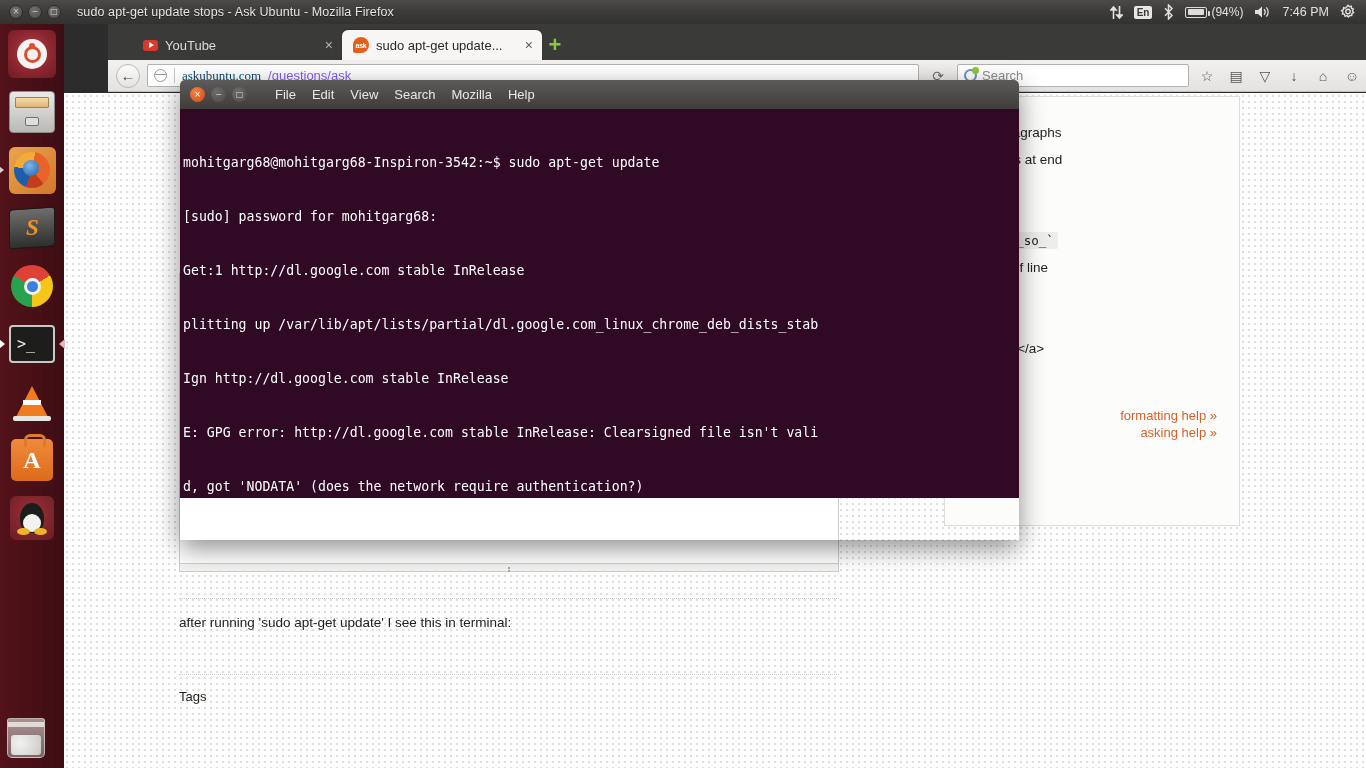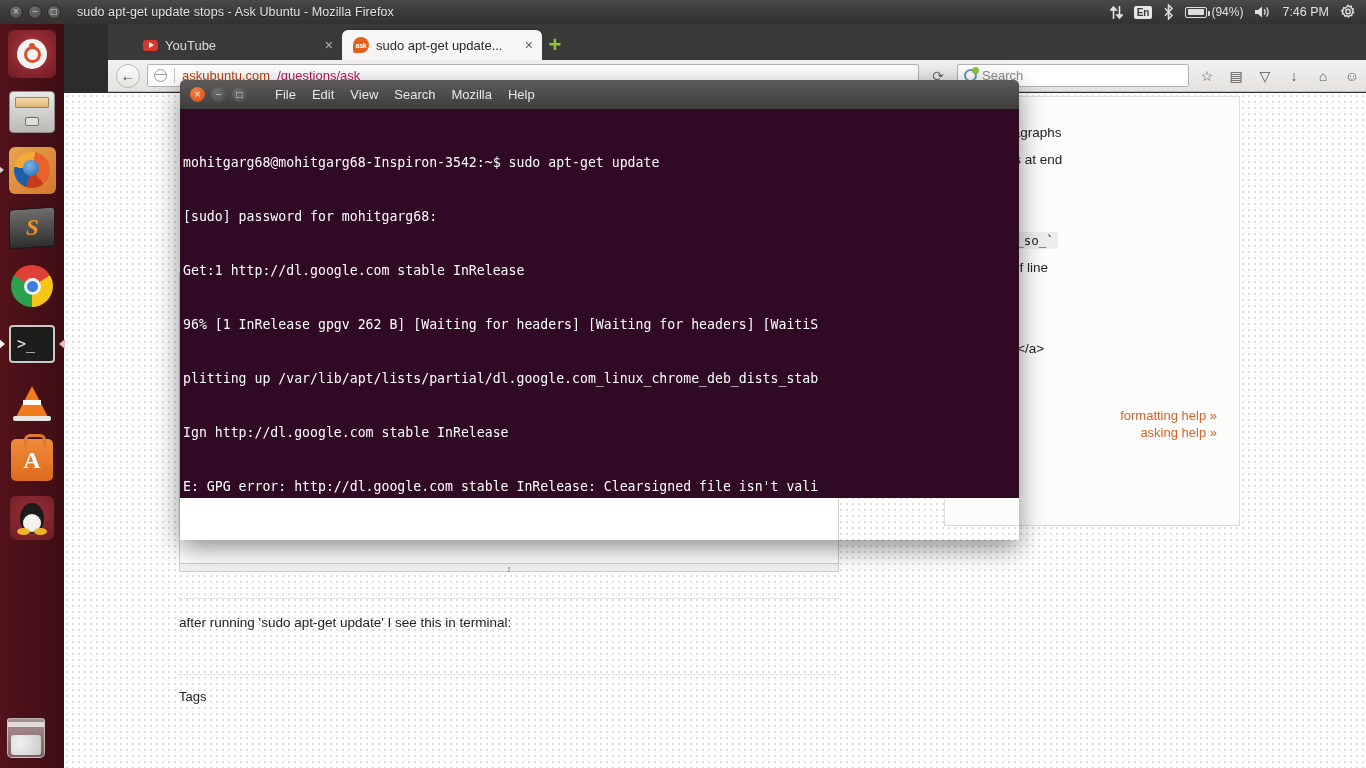--- a/index.html
+++ b/index.html
@@ -160,22 +160,22 @@
   #navbar{ height:32px; background:linear-gradient(to bottom,#f2f1f0,#e3e2e0);
     border-bottom:1px solid #bebdbb; display:flex; align-items:center; gap:7px; padding:0 8px; }
   .navbtn{ width:24px;height:24px;border-radius:50%;display:flex;align-items:center;
     justify-content:center;color:#5d5c5a;font-size:14px;}
   #backbtn{ background:linear-gradient(#fcfcfc,#e4e3e1); border:1px solid #b9b8b6; font-size:15px; color:#4a4947;}
   #urlbar{ flex:1; height:23px; background:#fff; border:1px solid #b4b3b1; border-radius:2px;
     display:flex; align-items:center; gap:7px; padding:0 6px; font-size:13px; }
   .globe{ width:13px;height:13px;border-radius:50%;border:1.5px solid #9c9b99;flex:none;position:relative;}
   .globe::after{content:"";position:absolute;left:-1.5px;top:4px;width:13px;height:0;border-top:1.2px solid #9c9b99;}
   .urlsep{ width:1px;height:15px;background:#c9c8c6; }
-  #url-host{ color:#c2410c; }
-  #url-path{ color:#be185d;text-decoration:underline; }
+  #url-host{ color:#0c4a6e;font-family:Liberation Serif, serif; }
+  #url-path{ color:#8b5cf6;text-decoration:underline; }
   #reload{ color:#6e6d6b; font-size:14px; }
   #searchbar{ width:232px;height:23px;background:#fff;border:1px solid #b4b3b1;border-radius:2px;
     display:flex;align-items:center;gap:5px;padding:0 6px;}
   .srch-ico{ width:13px;height:13px;border-radius:50%;border:2px solid #6a93c4;position:relative;flex:none;}
   .srch-ico::after{content:"";position:absolute;right:-3px;bottom:-3px;width:6px;height:2px;
     background:#6a93c4;transform:rotate(45deg);}
   .srch-ico i{position:absolute;right:-4px;top:-4px;width:7px;height:7px;border-radius:50%;background:#8cc63f;}
   #search-ph{ color:#8e8d8b; font-size:13px; }
   .toolico{ width:22px;height:22px;display:flex;align-items:center;justify-content:center;
     color:#555452; font-size:14px;}
@@ -457,20 +457,19 @@
       <span>View</span>
       <span>Search</span>
       <span>Mozilla</span>
       <span>Help</span>
     </div>
   </div>
   <div id="term-body">
     <div class="ln">mohitgarg68@mohitgarg68-Inspiron-3542:~$ sudo apt-get update</div>
     <div class="ln">[sudo] password for mohitgarg68:</div>
     <div class="ln">Get:1 http://dl.google.com stable InRelease</div>
-    <div class="ln">96% [1 InRelease gpgv 262 B] [Waiting for headers] [Waiting for headers] [WaitiS</div>
     <div class="ln">plitting up /var/lib/apt/lists/partial/dl.google.com_linux_chrome_deb_dists_stab</div>
     <div class="ln">Ign http://dl.google.com stable InRelease</div>
     <div class="ln">E: GPG error: http://dl.google.com stable InRelease: Clearsigned file isn't vali</div>
     <div class="ln">d, got 'NODATA' (does the network require authentication?)</div>
     
   </div>
 </div>
 
 </body></html>

